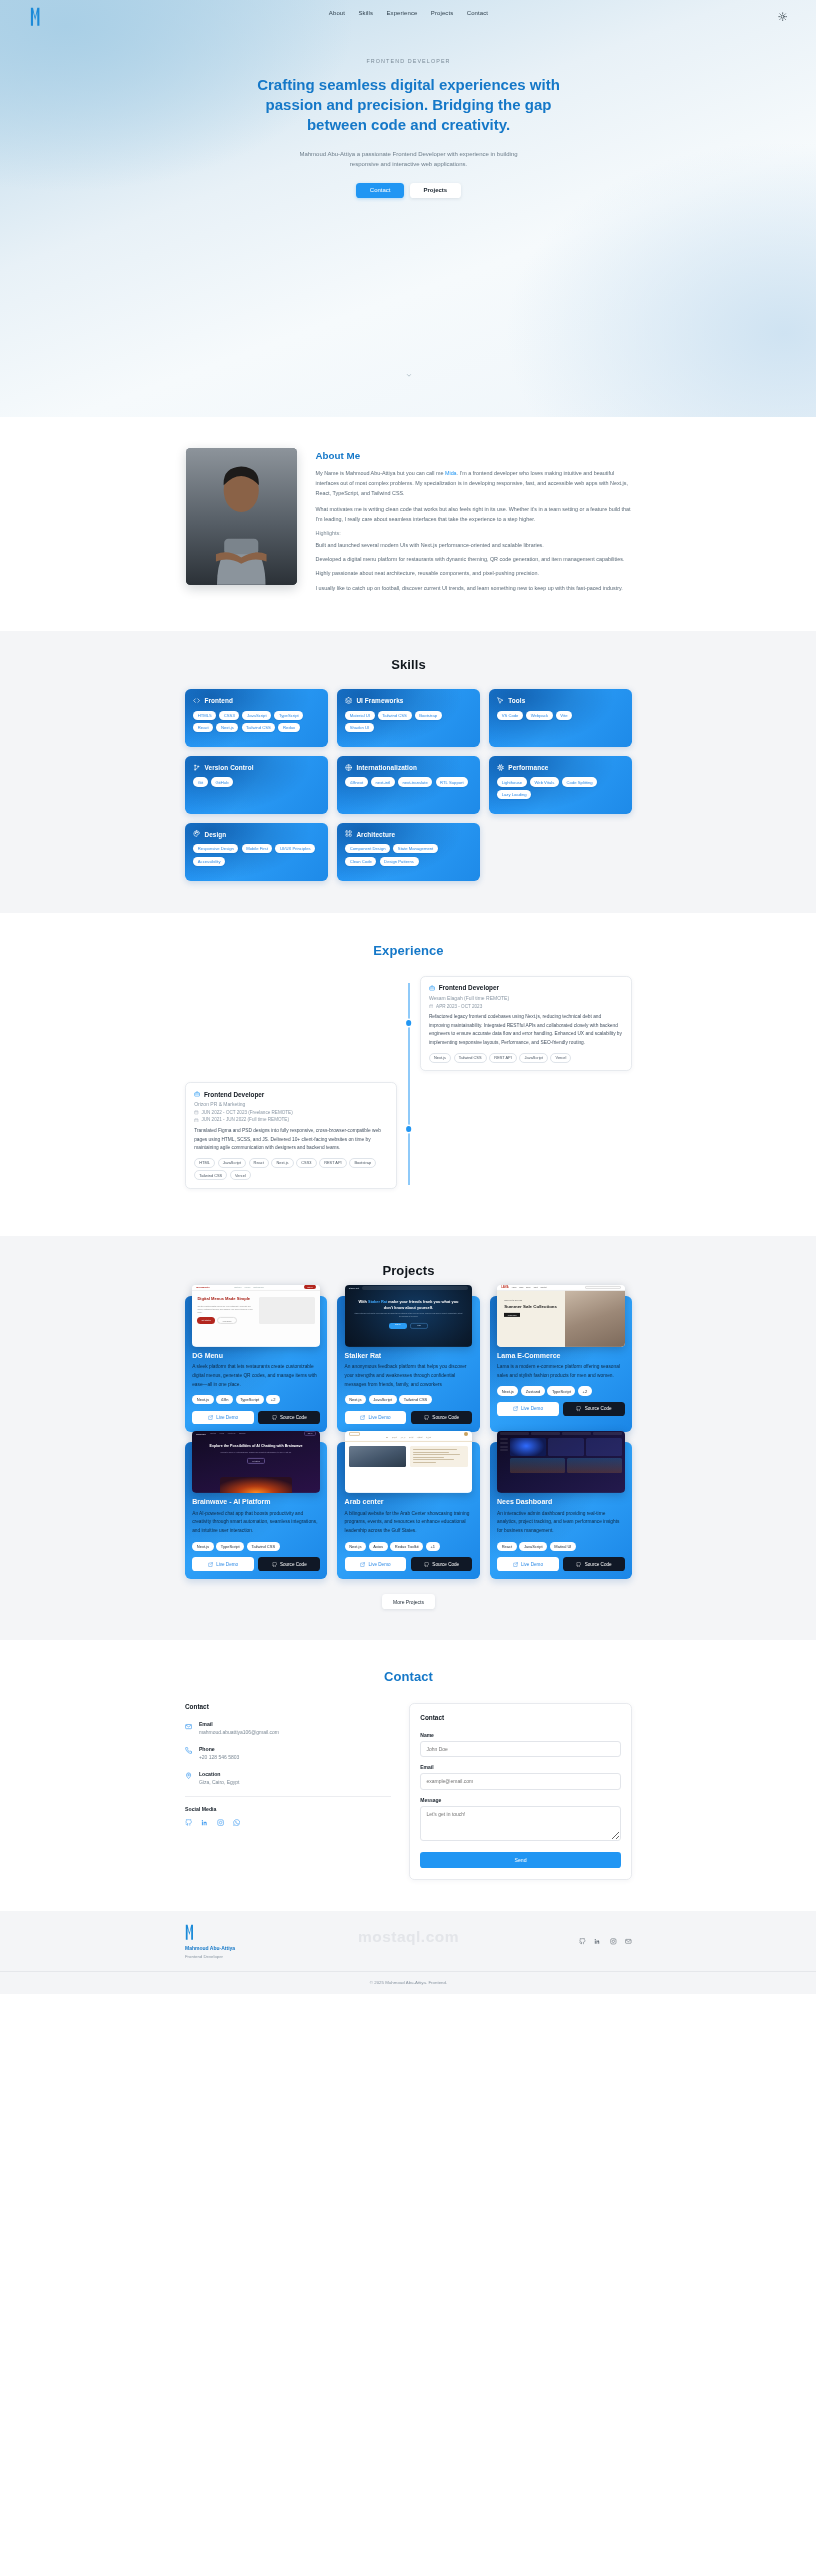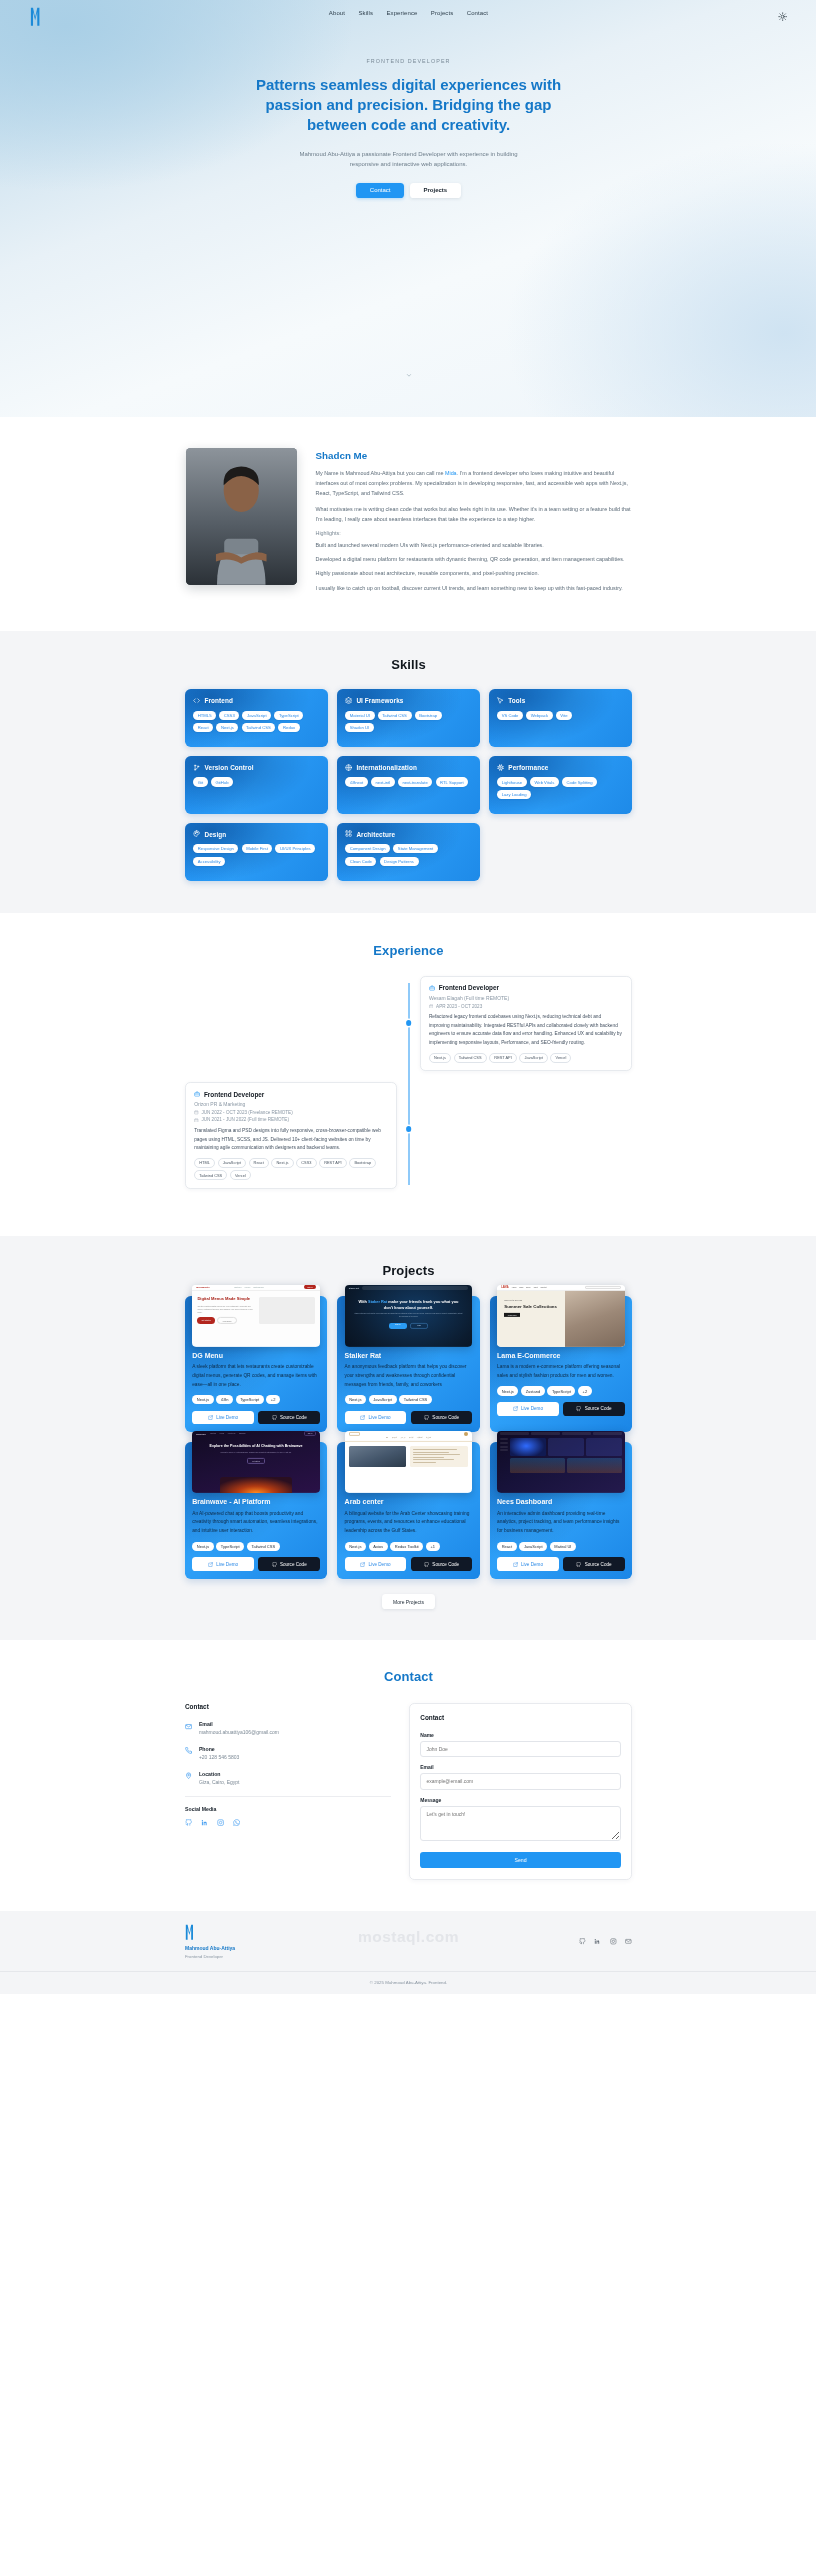--- a/index.html
+++ b/index.html
@@ -330,21 +330,21 @@
       <span class="theme-toggle">
         <svg viewBox="0 0 24 24" fill="none" stroke="currentColor" stroke-width="2" stroke-linecap="round">
           <circle cx="12" cy="12" r="4"></circle>
             <path d="M12 2v2M12 20v2M4.9 4.9l1.4 1.4M17.7 17.7l1.4 1.4M2 12h2M20 12h2M4.9 19.1l1.4-1.4M17.7 6.3l1.4-1.4"></path>
         </svg>
       </span>
     </nav>
 
     <div class="hero-body">
       <div class="eyebrow">FRONTEND DEVELOPER</div>
-      <h1 class="hero-title">Patterns seamless digital experiences with passion and precision. Bridging the gap between code and creativity.</h1>
+      <h1 class="hero-title">Crafting seamless digital experiences with passion and precision. Bridging the gap between code and creativity.</h1>
       <p class="hero-sub">Mahmoud Abu-Attiya a passionate Frontend Developer with experience in building responsive and interactive web applications.</p>
       <div class="hero-btns">
         <button class="btn btn-primary">Contact</button>
         <button class="btn btn-ghost">Projects</button>
       </div>
     </div>
 
     <svg class="scroll-cue" viewBox="0 0 24 24" fill="none" stroke="currentColor" stroke-width="2.5" stroke-linecap="round">
       <path d="M6 9l6 6 6-6"></path>
     </svg>
@@ -363,21 +363,21 @@
           </defs>
           <rect width="215" height="265" fill="url(#bgg)"></rect>
           <ellipse cx="107" cy="82" rx="34" ry="42" fill="#8a6247"></ellipse>
           <path d="M73 72 q34 -36 68 0 q2 -34 -34 -36 q-36 2 -34 36z" fill="#1d1b1a"></path>
           <path d="M60 265 q0 -74 47 -86 q47 12 47 86 z" fill="#8b949c"></path>
           <rect x="74" y="176" width="66" height="30" rx="8" fill="#7b848c"></rect>
           <path d="M58 206 q22 -10 49 6 q27 -16 49 -6 l0 14 q-24 -10 -49 4 q-25 -14 -49 -4z" fill="#8a6247"></path>
         </svg>
       </div>
       <div class="about-text">
-        <h2 class="about-h">Shadcn Me</h2>
+        <h2 class="about-h">About Me</h2>
         <p class="about-p">
           <span>My Name is Mahmoud Abu-Attiya but you can call me </span><span class="accent">Mida</span><span>. I'm a frontend developer who loves making intuitive and beautiful interfaces out of most complex problems. My specialization is in developing responsive, fast, and accessible web apps with Next.js, React, TypeScript, and Tailwind CSS.</span>
         </p>
         <p class="about-p">What motivates me is writing clean code that works but also feels right in its use. Whether it's in a team setting or a feature build that I'm leading, I really care about seamless interfaces that take the experience to a step higher.</p>
         <div class="about-label">Highlights:</div>
         <p class="about-p tight">Built and launched several modern UIs with Next.js performance-oriented and scalable libraries.</p>
         <p class="about-p tight">Developed a digital menu platform for restaurants with dynamic theming, QR code generation, and item management capabilities.</p>
         <p class="about-p tight">Highly passionate about neat architecture, reusable components, and pixel-pushing precision.</p>
         <p class="about-p tight">I usually like to catch up on football, discover current UI trends, and learn something new to keep up with this fast-paced industry.</p>
       </div>

